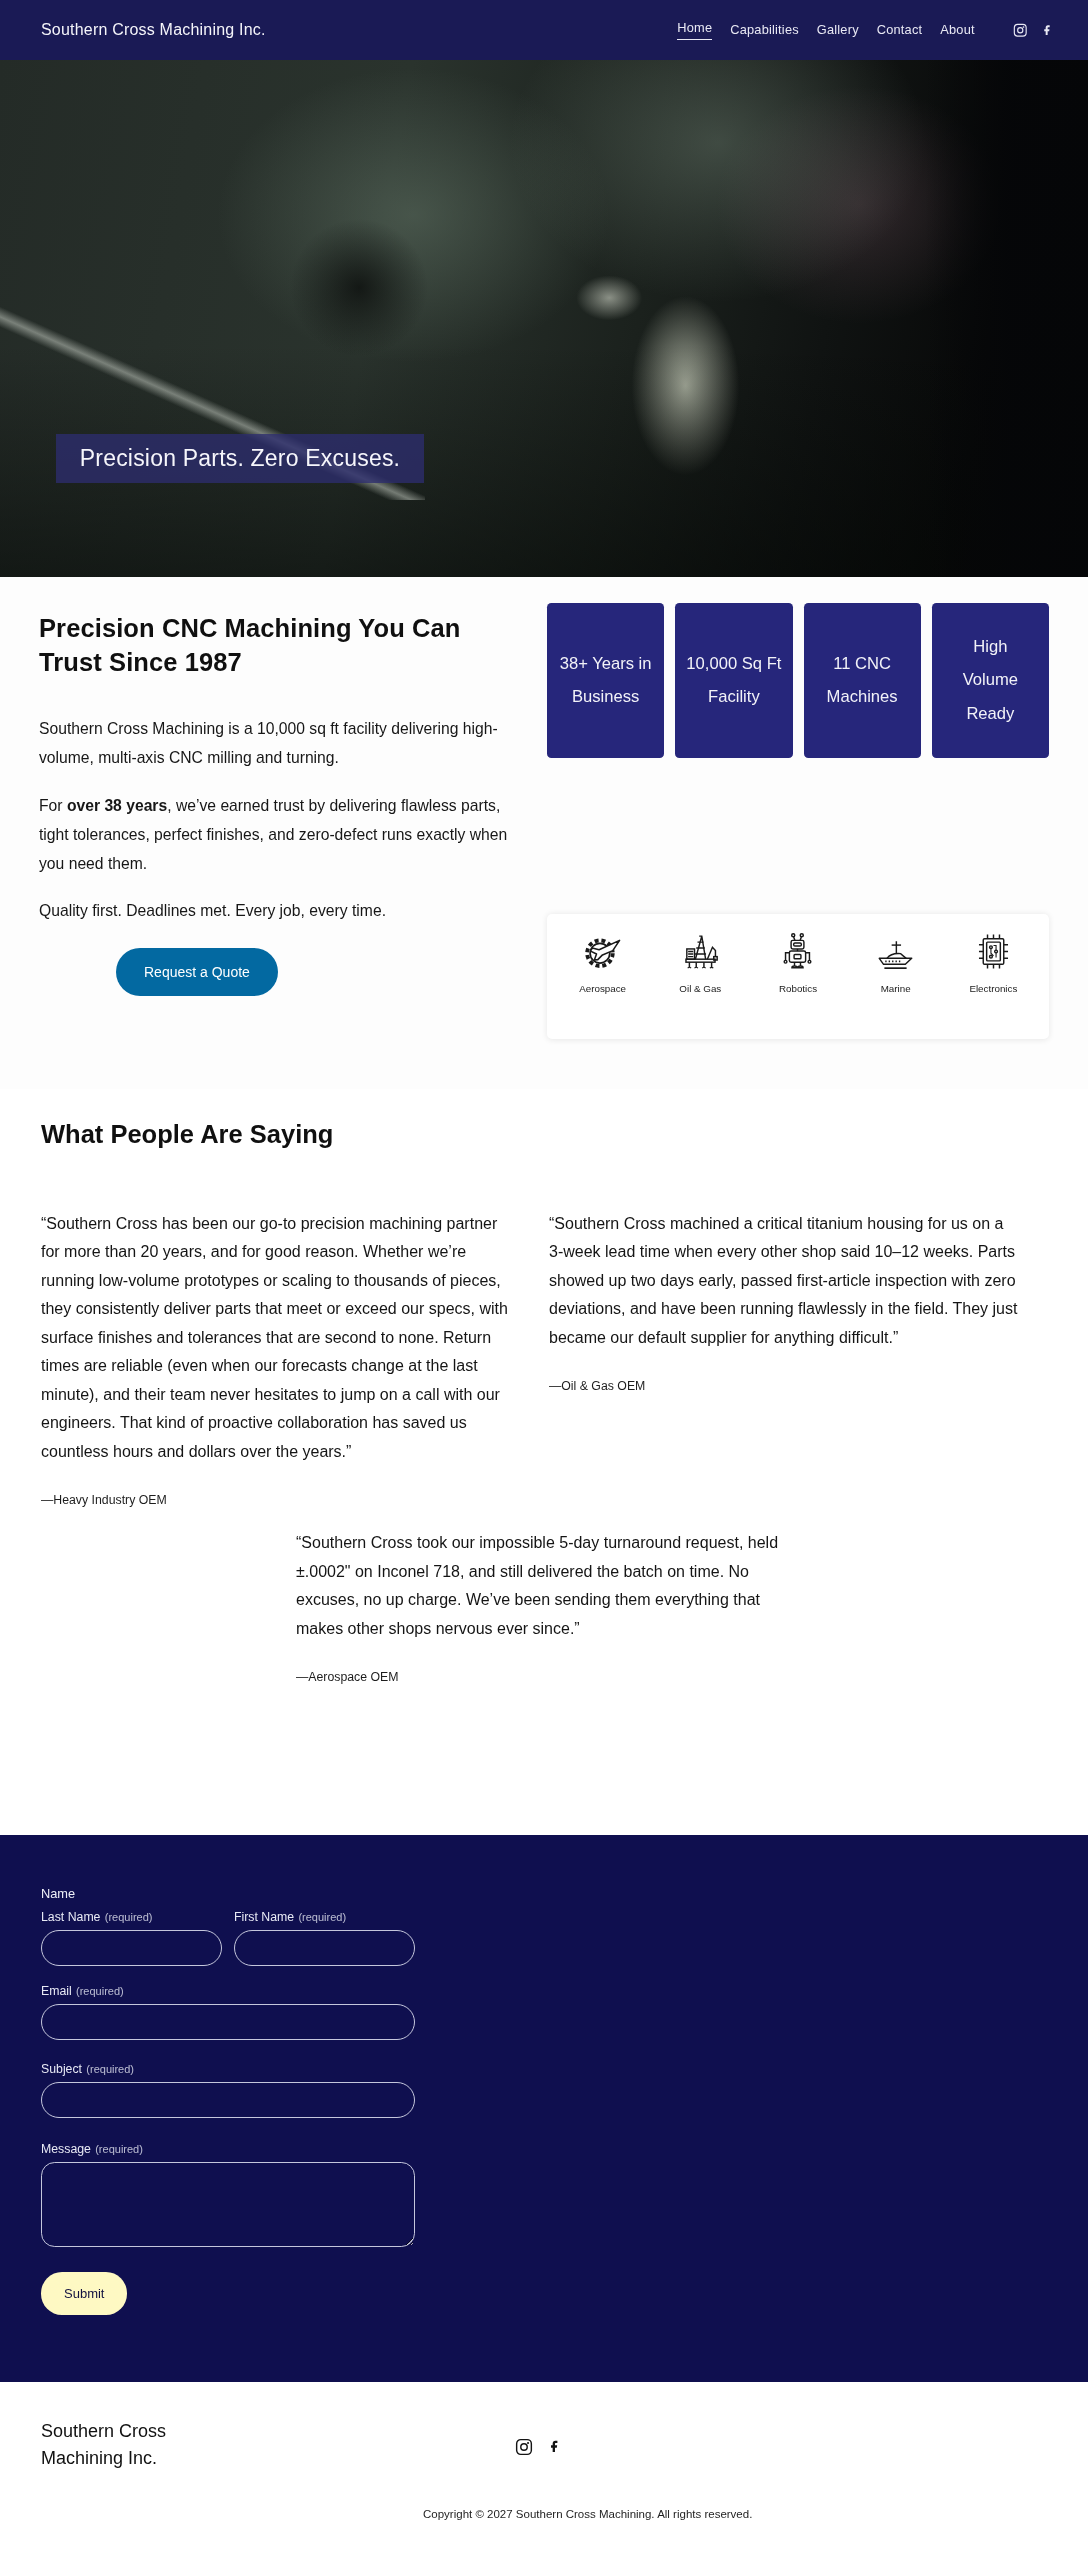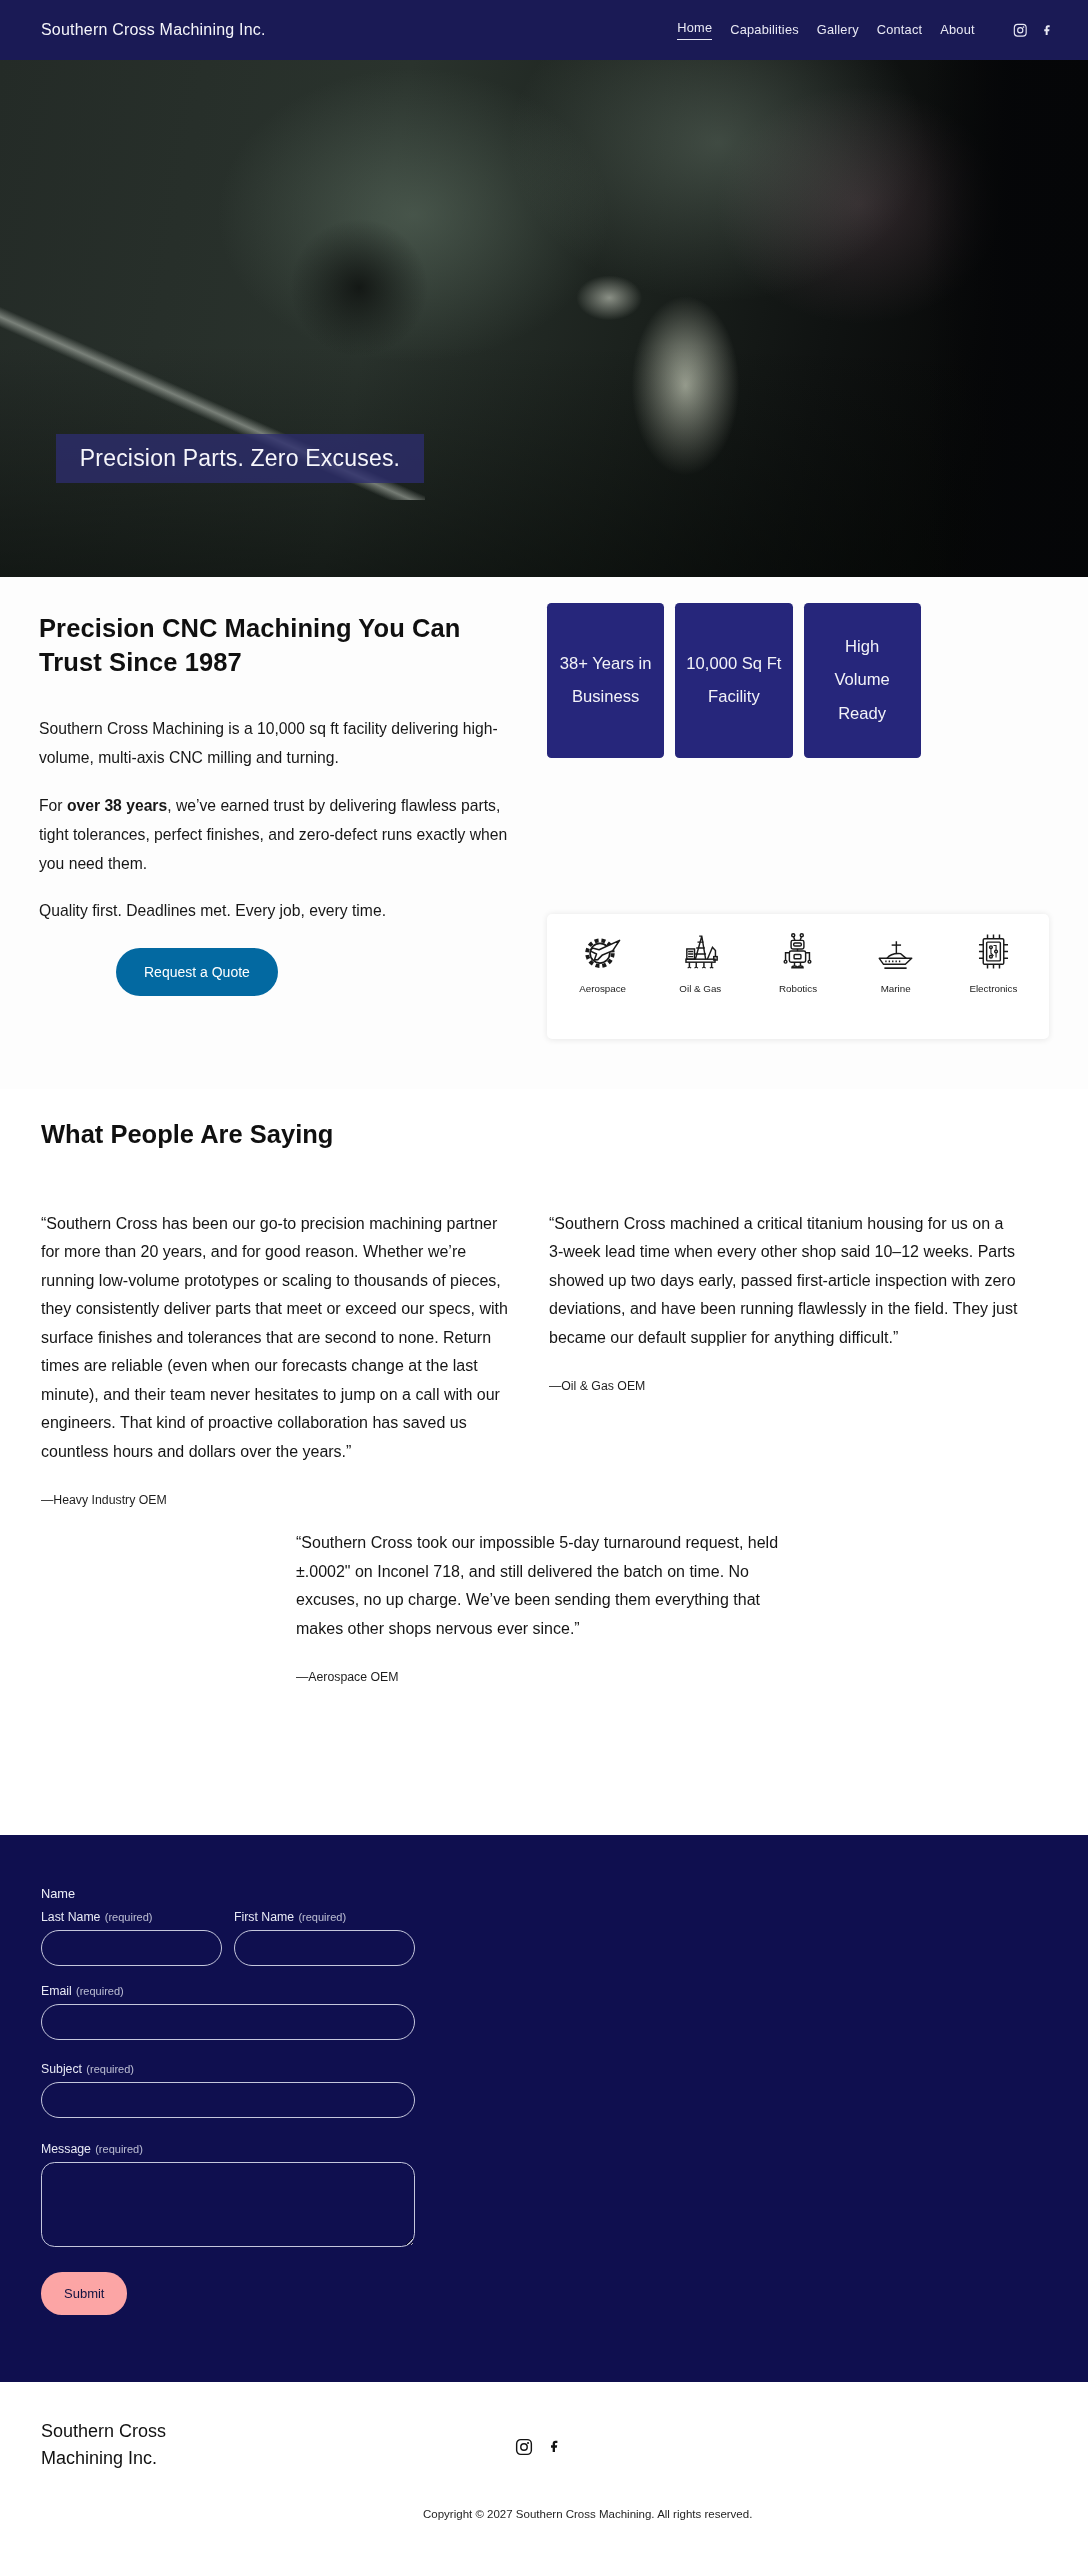--- a/index.html
+++ b/index.html
@@ -91,21 +91,21 @@
     width:100%; height:36px; background:transparent; border:0.9px solid rgba(228,230,244,0.85);
     border-radius:18px; color:#ffffff; font-size:12.8px; padding:0 13.6px; outline:none;
     font-family:"Liberation Sans",sans-serif;
   }
   textarea {
     width:100%; height:85px; background:transparent; border:0.9px solid rgba(228,230,244,0.85);
     border-radius:13.6px; color:#ffffff; font-size:12.8px; padding:8.5px 13.6px; outline:none;
     font-family:"Liberation Sans",sans-serif;
   }
   .submit-btn {
-    margin-top:22px; background:#fca5a5; color:#121240; border:none; border-radius:21px;
+    margin-top:22px; background:#fef9c3; color:#121240; border:none; border-radius:21px;
     height:43px; padding:0 23px; font-size:13px; cursor:pointer; font-family:"Liberation Sans",sans-serif;
   }
 
   
   .footer { height:196px; background:#ffffff; position:relative; }
   .f-brand { position:absolute; left:41px; top:36px; width:149px; font-size:18px; line-height:1.5;
              font-weight:500; color:#111111; }
   .f-socials { position:absolute; left:515px; top:56px; display:flex; gap:12.8px; color:#141414; }
   .f-copy { position:absolute; left:423px; top:119px; width:332px; font-size:11.5px;
             line-height:2.3; color:#1f1f1f; }
@@ -153,20 +153,23 @@
     <p class="body-p">Quality first. Deadlines met. Every job, every time.</p>
     <button class="cta-btn">Request a Quote</button>
   </div>
   <div>
     <div class="stats">
       <div class="stat-card">
           <span>38+ Years in Business</span>
         </div>
       <div class="stat-card">
           <span>10,000 Sq Ft Facility</span>
+        </div>
+      <div class="stat-card">
+          <span>11 CNC Machines</span>
         </div>
       <div class="stat-card">
           <span>High Volume Ready</span>
         </div>
     </div>
     <div class="industries">
       <div class="industry">
         <span>
           <svg viewBox="0 0 48 48" width="41" height="41" fill="none" stroke="#1a1a1a">
             <circle cx="21" cy="26" r="15" stroke-width="4.5" stroke-dasharray="4.6 3.4"></circle>

